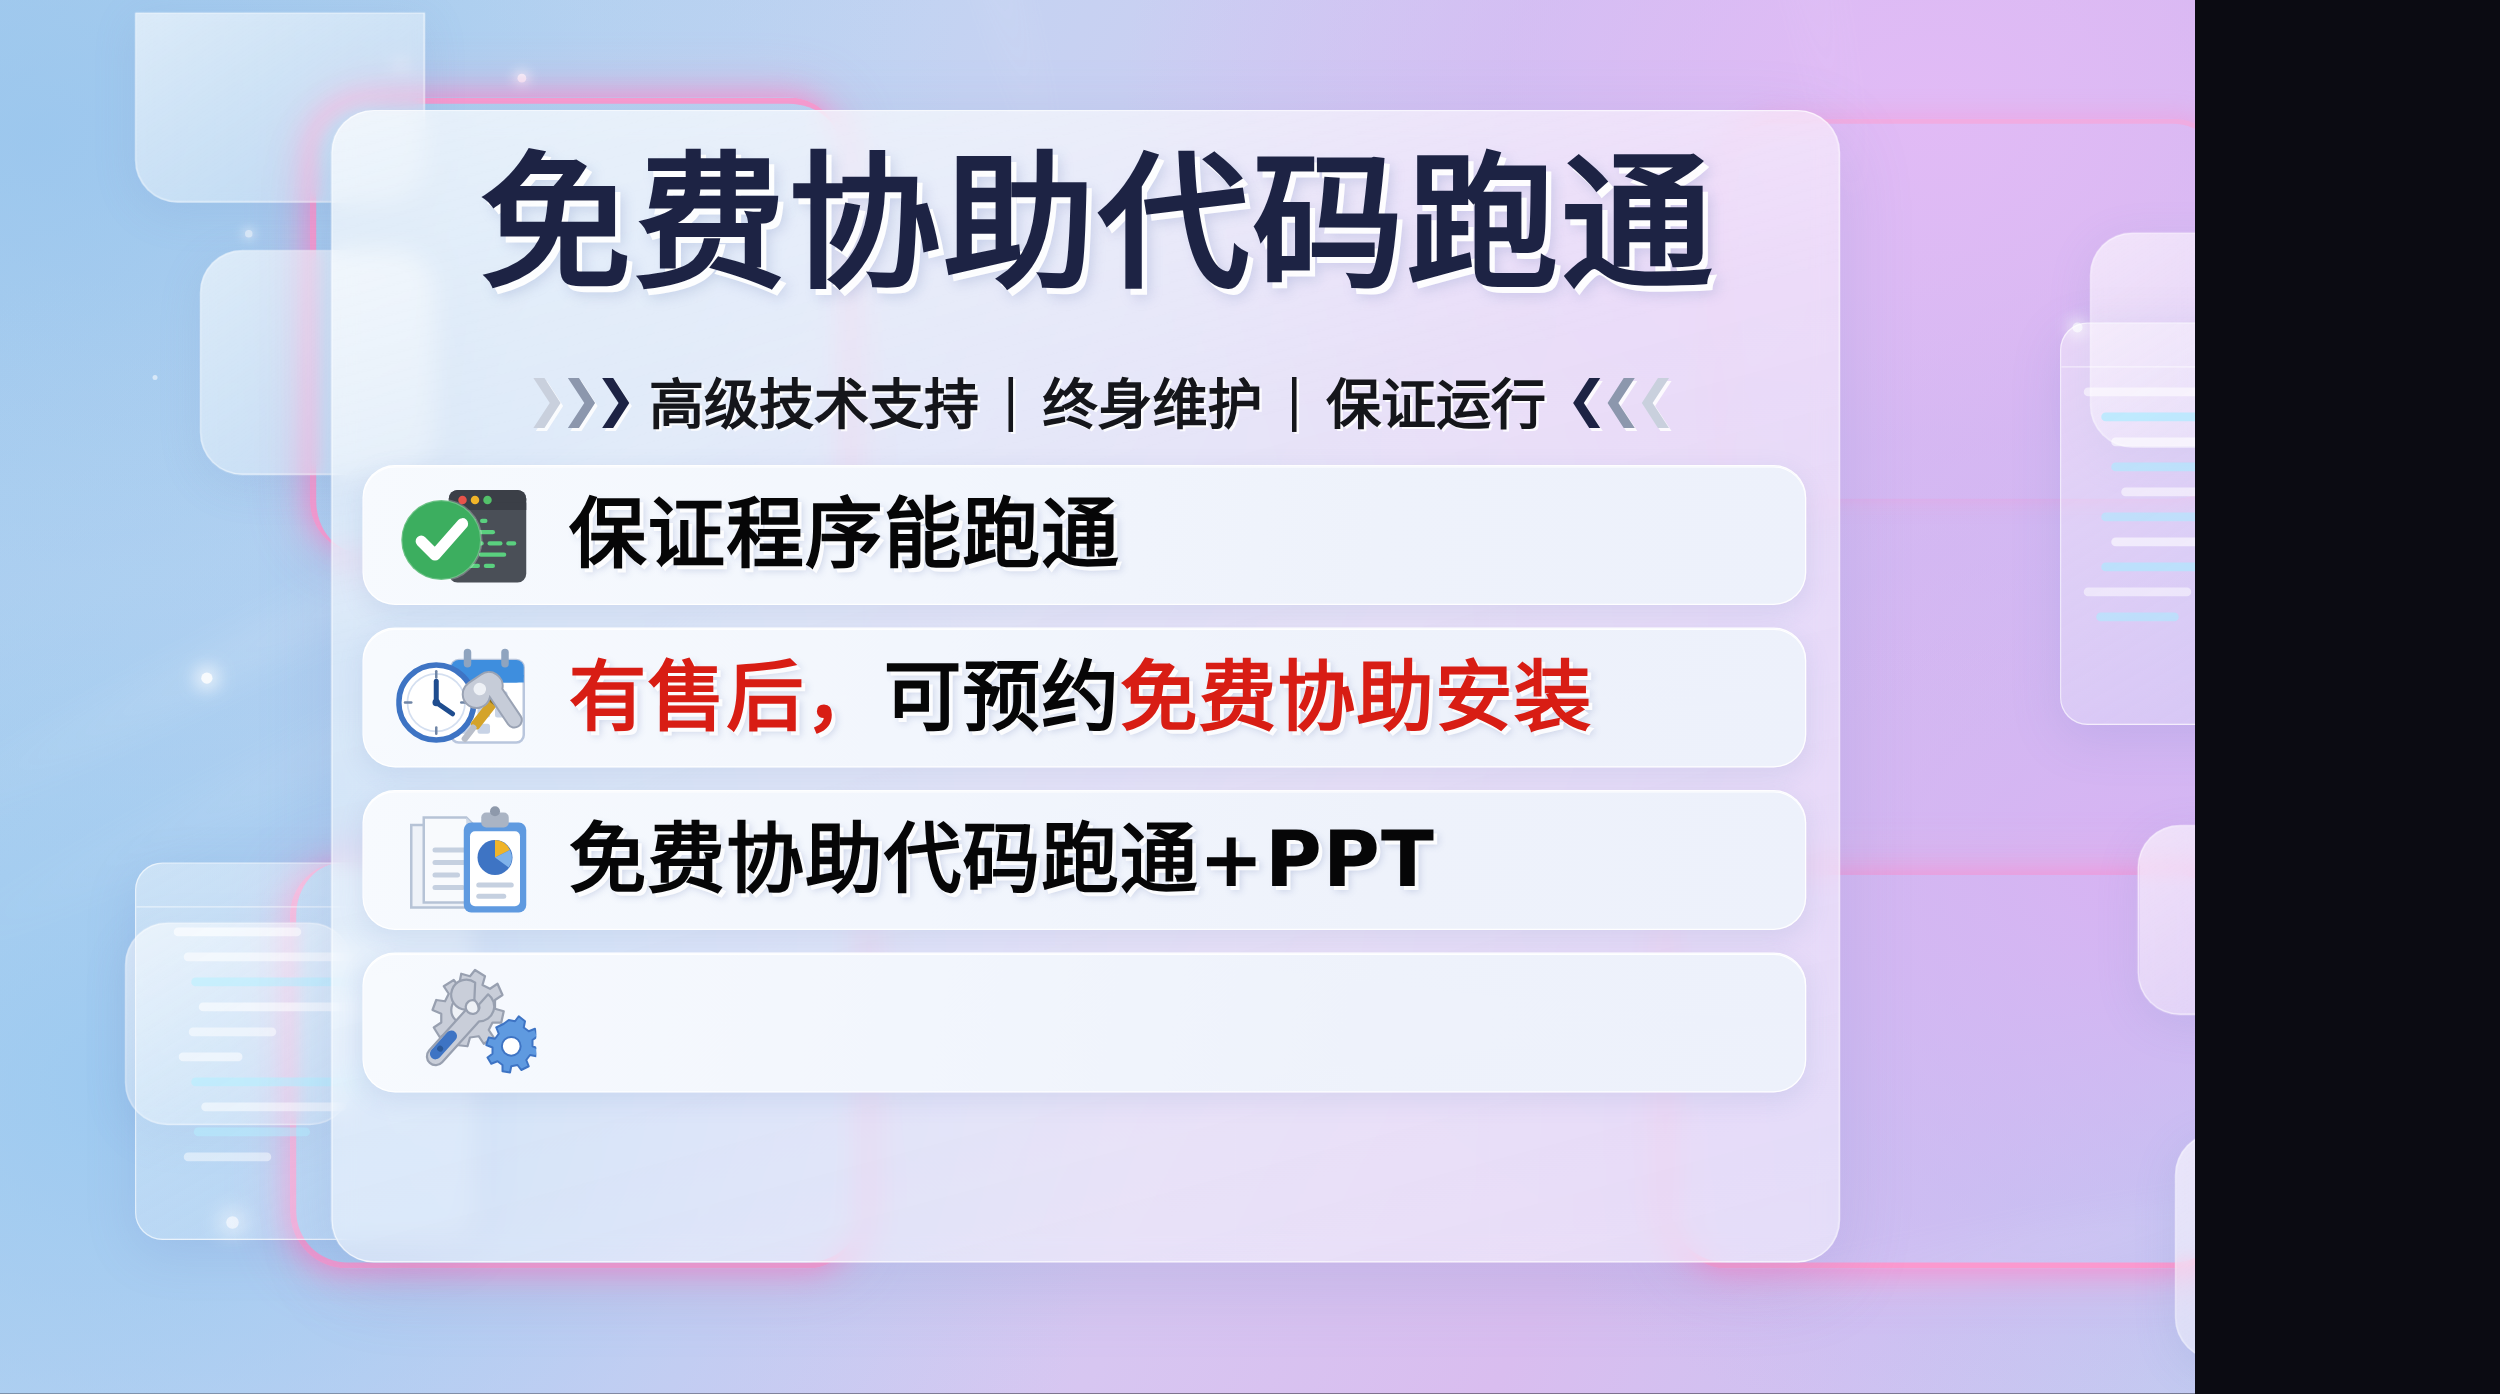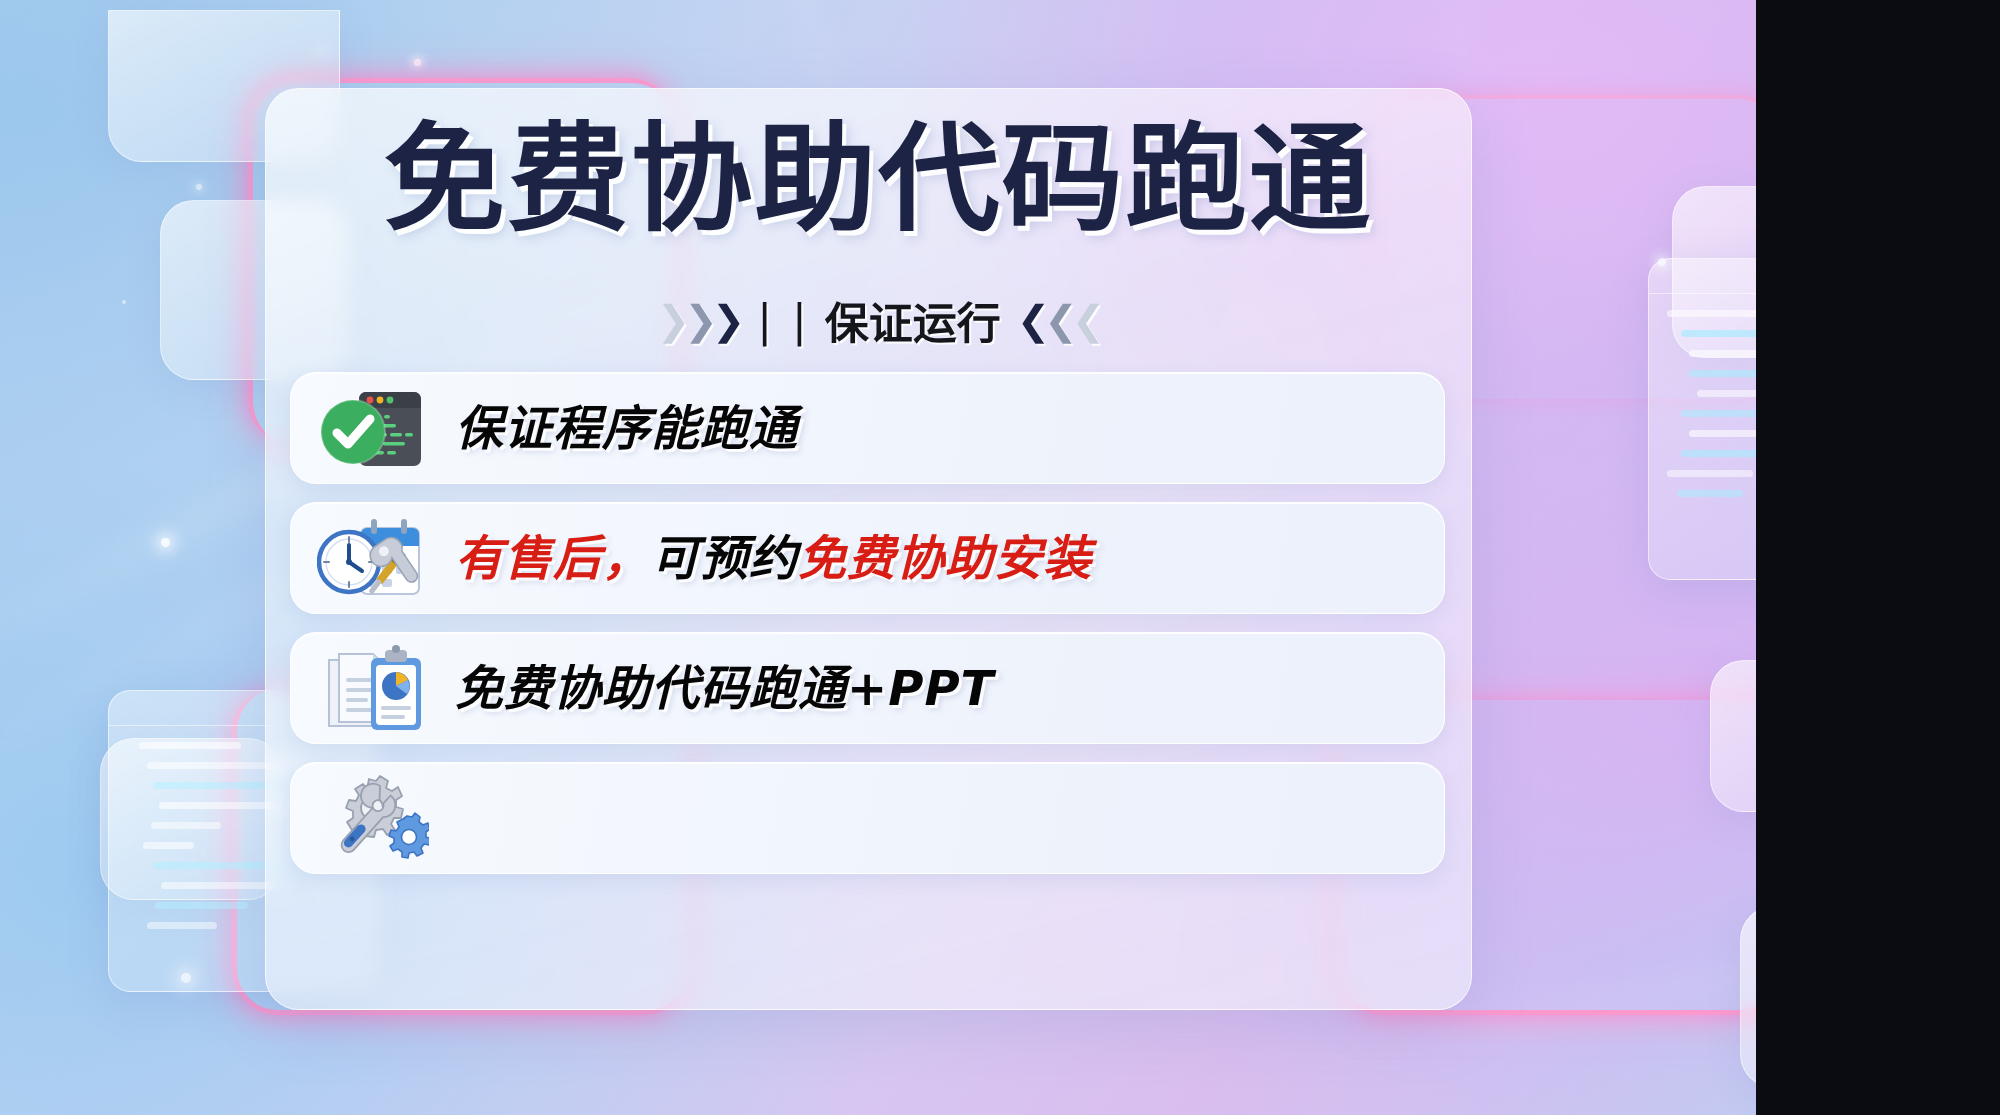--- a/index.html
+++ b/index.html
@@ -185,29 +185,28 @@
     box-sizing: border-box;
   }
   .row .ico {
     width: 112px;
     height: 88px;
     flex: 0 0 112px;
     position: relative;
     margin-right: 26px;
   }
   .row .txt {
-    font-size: 48px;
+    font-size: 62px;
     font-weight: 900;
     line-height: 1;
     color: #060607;
     font-family: "DejaVu Sans", "Liberation Sans", sans-serif;
     letter-spacing: 1px;
     white-space: nowrap;
     text-shadow: 3px 3px 0 rgba(255,255,255,0.9), 4px 4px 6px rgba(120,135,185,0.30);
-    font-style: italic;
   }
   .row .txt .red { color: #d81d14; }
   .row .txt .blk { color: #060607; }
 
   svg { display: block; }
 </style>
 </head>
 <body>
 
 <div id="stage">
@@ -279,21 +278,23 @@
   <div class="main-card"></div>
 
   <div class="headline">免费协助代码跑通</div>
 
   <div class="subline">
     <span class="chev right">
       <span>❯</span>
         <span>❯</span>
         <span>❯</span>
     </span>
+    <span>高级技术支持</span>
     <span class="sep">|</span>
+    <span>终身维护</span>
     <span class="sep">|</span>
     <span>保证运行</span>
     <span class="chev left">
       <span>❮</span>
         <span>❮</span>
         <span>❮</span>
     </span>
   </div>
 
   <div class="rows">

